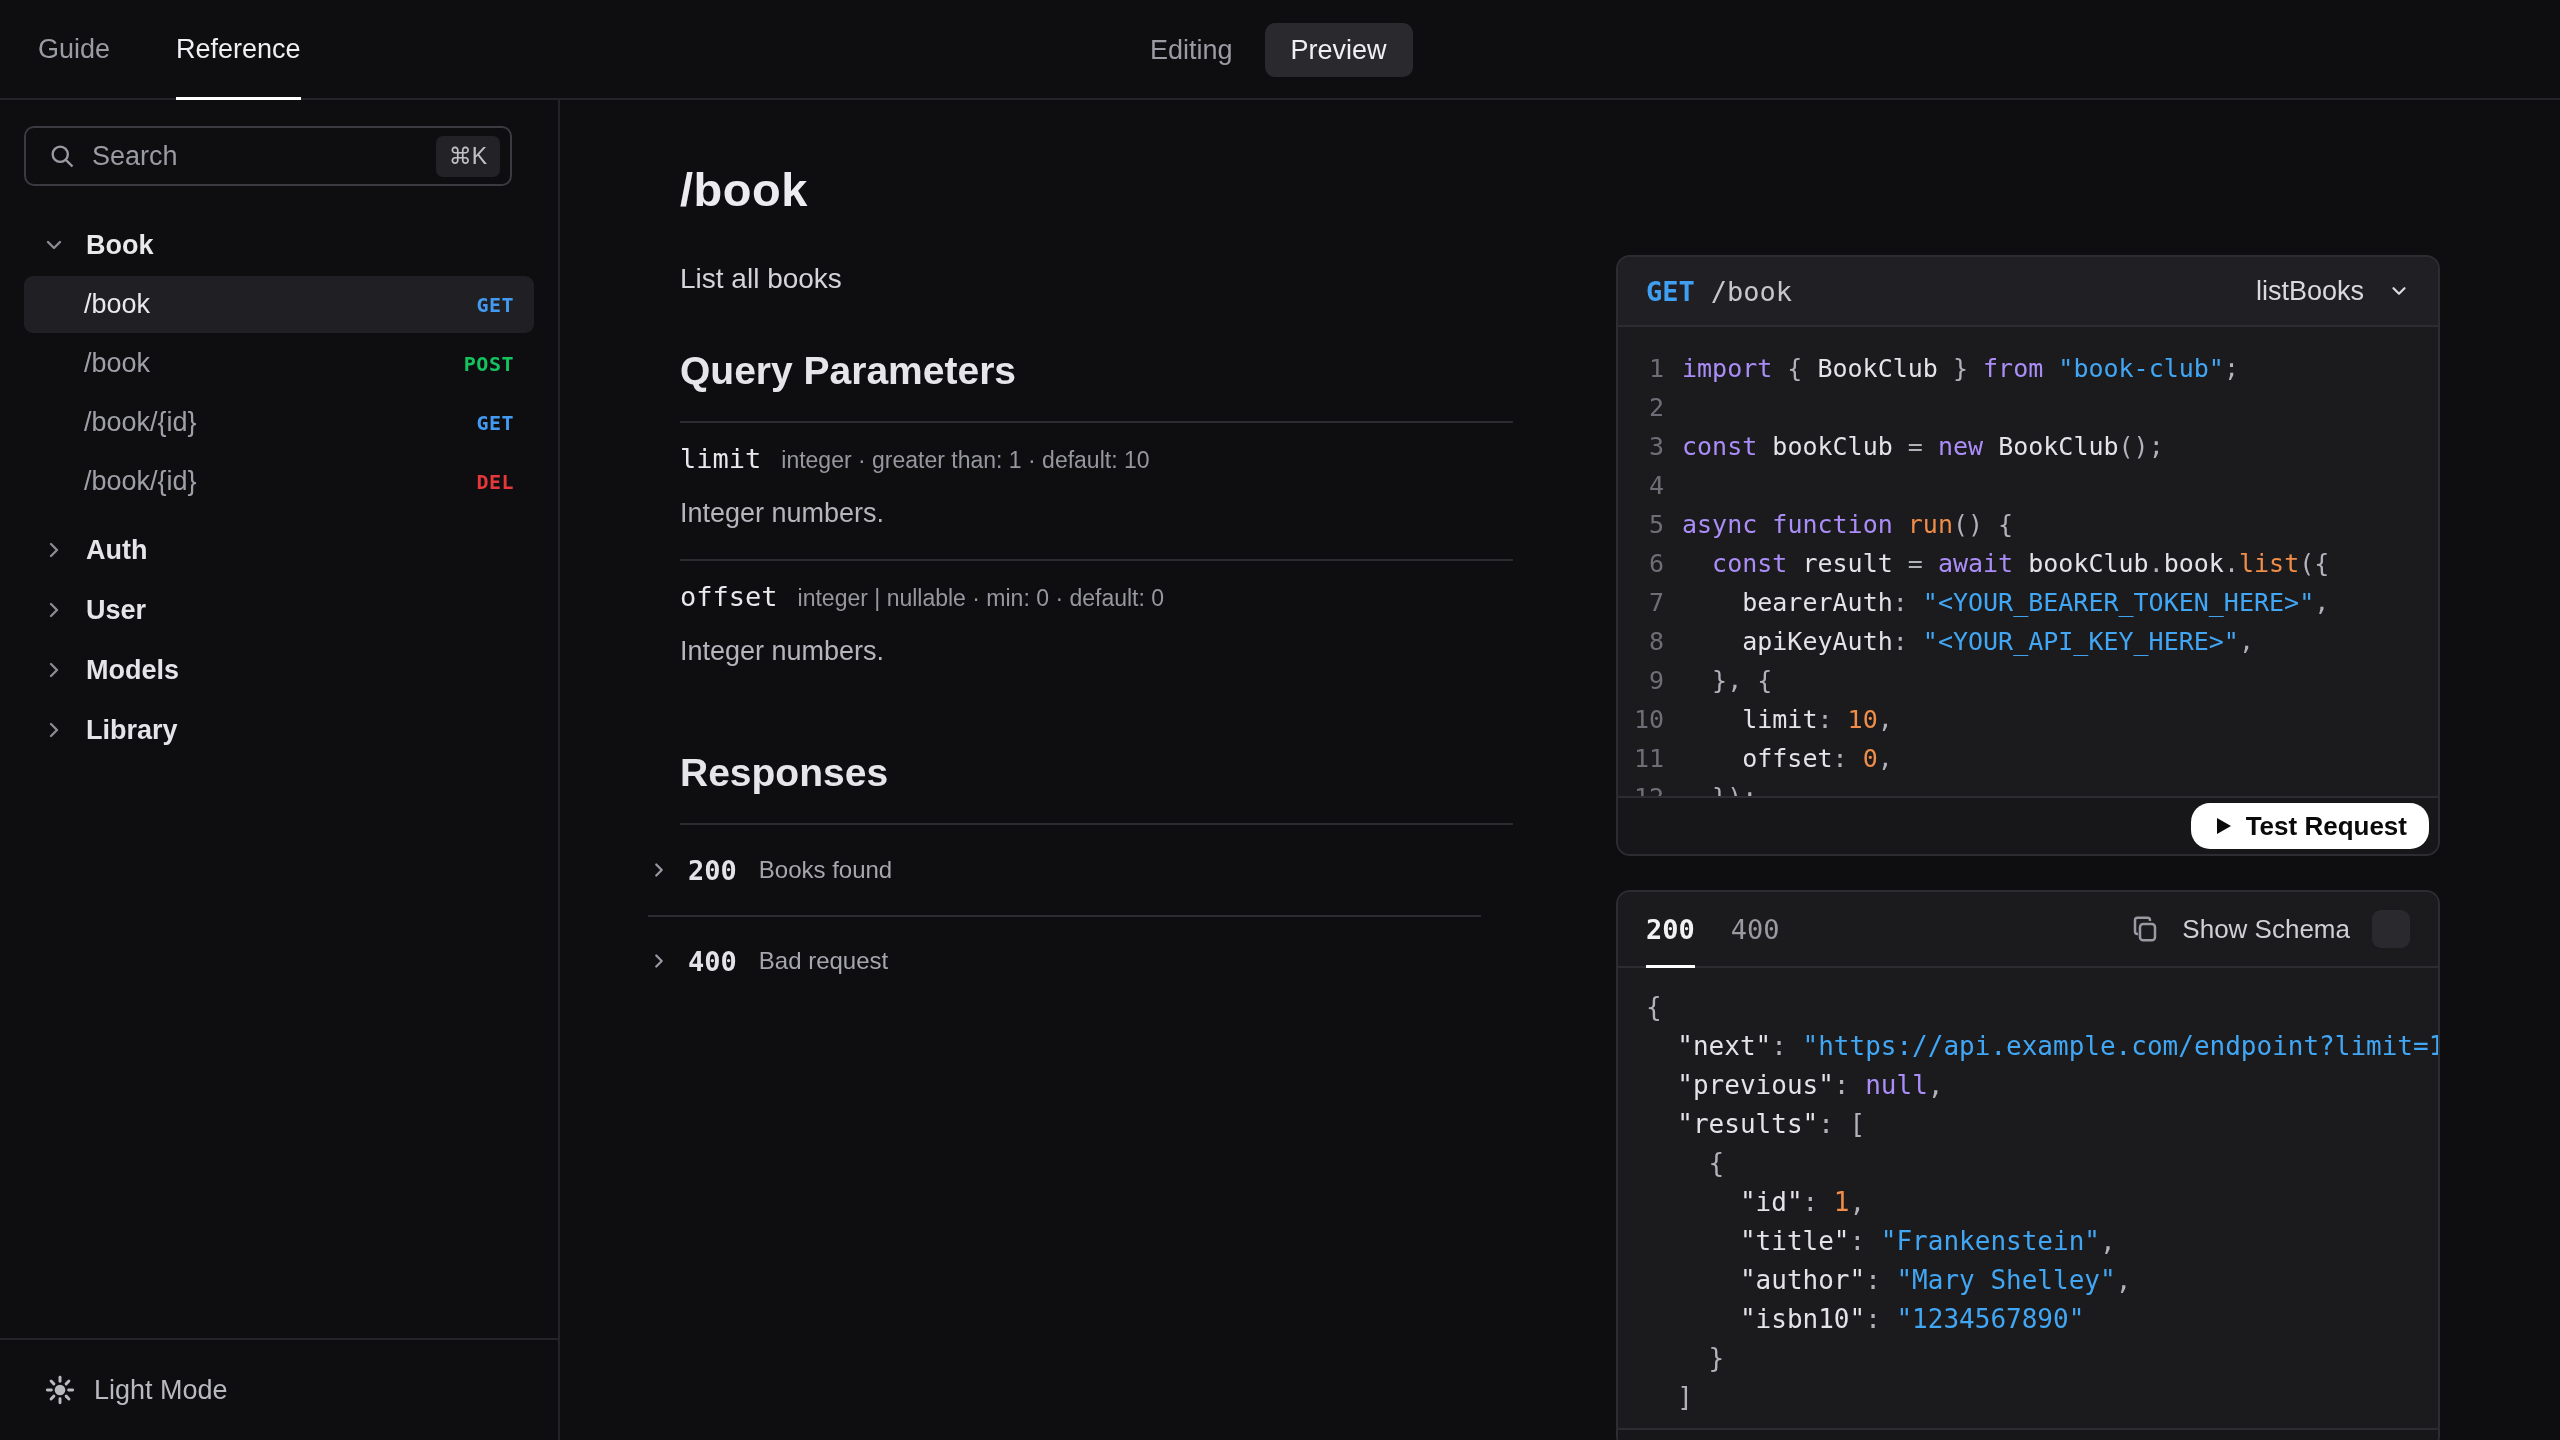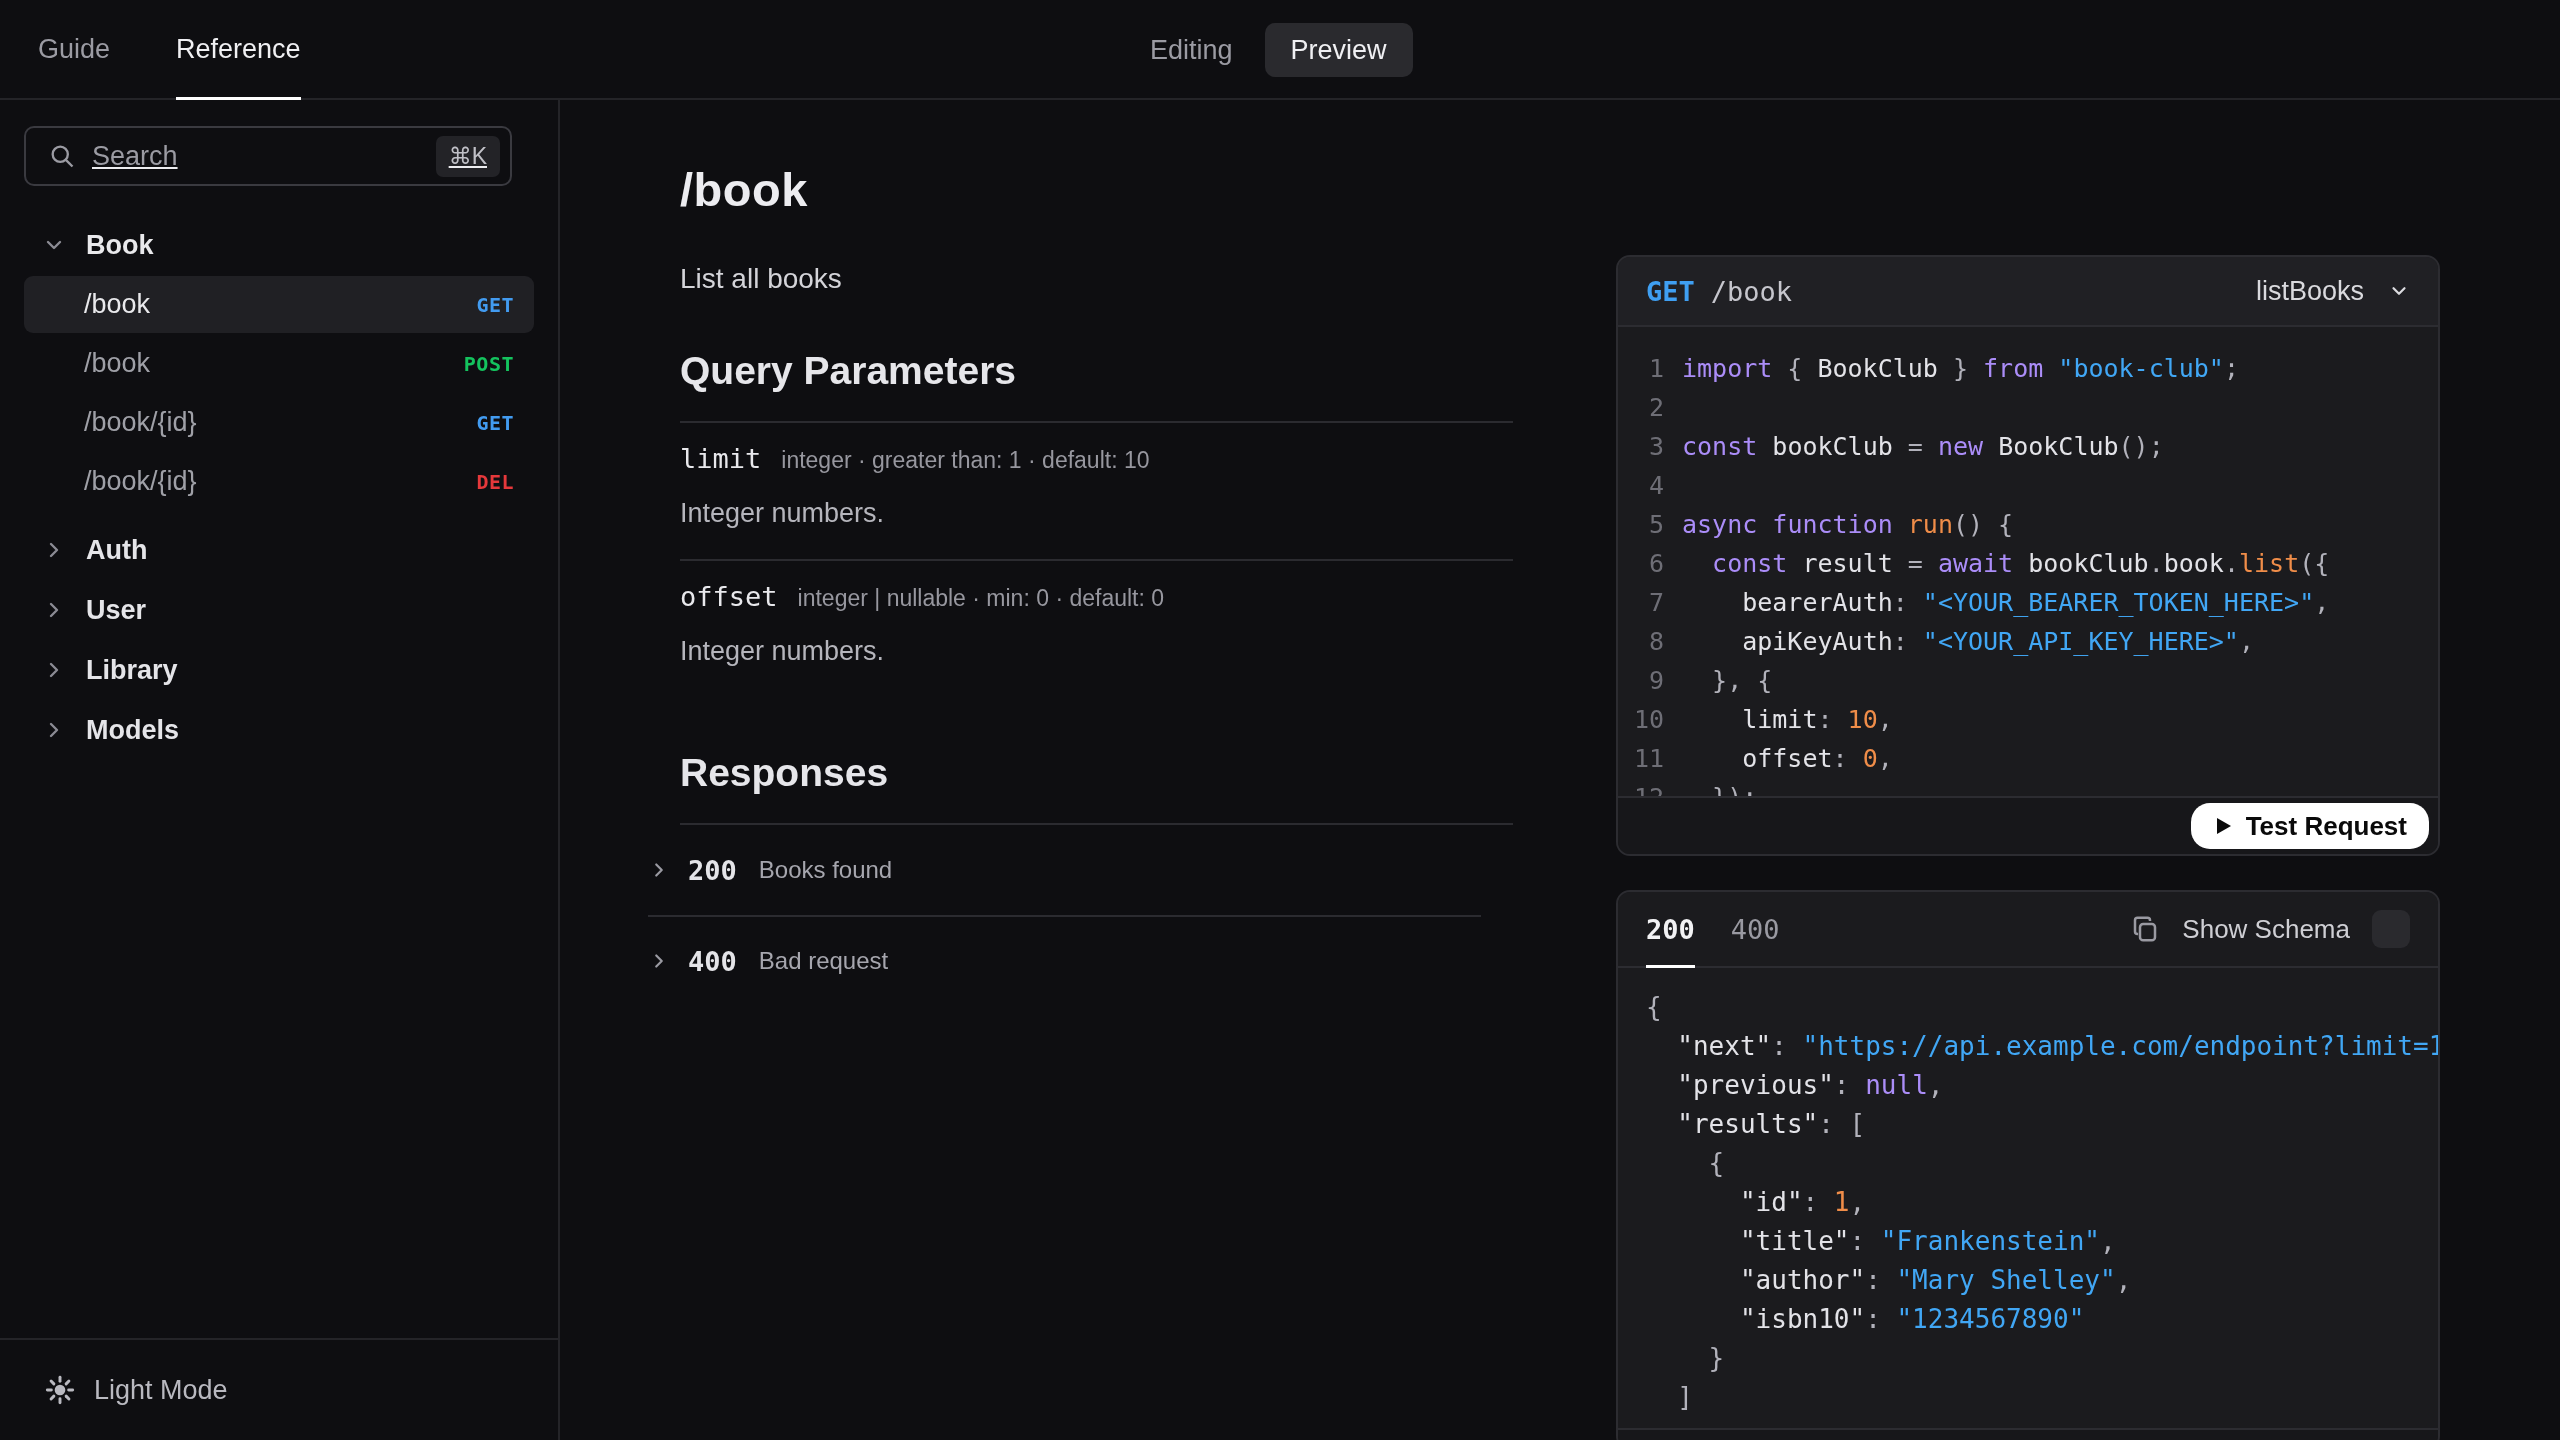--- a/index.html
+++ b/index.html
@@ -22,21 +22,21 @@
   .nav-tab.active::after { content:""; position:absolute; left:0; right:0; bottom:-2px; height:3px; background:#ffffff; }
   .mode-switch { position:absolute; left:1150px; top:0; height:100px; display:flex; align-items:center; gap:32px; }
   .mode-label { font-size:27px; color:#9b9ba3; }
   .mode-pill { background:#2a2a2e; border-radius:10px; height:54px; padding:0 26px; display:flex; align-items:center; font-size:27px; color:#f0f0f3; }
 
   
   .sidebar { position:absolute; left:0; top:100px; width:560px; bottom:0; border-right:2px solid #242428; }
   .search-box {
     position:absolute; left:24px; top:26px; width:488px; height:60px;
     border:2px solid #3a3a40; border-radius:10px;
-    display:flex; align-items:center; padding:0 10px 0 22px; cursor:text;text-decoration:underline;
+    display:flex; align-items:center; padding:0 10px 0 22px; cursor:text;
   }
   .search-ph { margin-left:16px; font-size:27px; color:#9b9ba3; }
   .search-kbd { margin-left:auto; background:#232327; border-radius:7px; padding:7px 13px; font-size:23px; color:#c0c0c7; }
   .tree { position:absolute; left:0; top:116px; right:0; }
   .group-header { display:flex; align-items:center; height:58px; padding-left:42px; gap:20px; font-size:27px; font-weight:600; color:#e9e9ec; cursor:pointer; }
   .group-header .chev { flex:none; }
   .ep-list { margin-top:2px; }
   .ep-row {
     display:flex; align-items:center; justify-content:space-between;
     height:57px; margin:2px 24px; padding:0 20px 0 60px; border-radius:9px;
@@ -192,27 +192,27 @@
         <div class="group-header">
     <svg class="chev" width="24" height="24" viewBox="0 0 24 24" fill="none" stroke="#8b8b93" stroke-width="2.4" stroke-linecap="round" stroke-linejoin="round">
             <polyline points="9,6 15,12 9,18"></polyline>
           </svg>
     <span class="g-label">User</span>
   </div>
         <div class="group-header">
     <svg class="chev" width="24" height="24" viewBox="0 0 24 24" fill="none" stroke="#8b8b93" stroke-width="2.4" stroke-linecap="round" stroke-linejoin="round">
             <polyline points="9,6 15,12 9,18"></polyline>
           </svg>
-    <span class="g-label">Library</span>
+    <span class="g-label">Models</span>
   </div>
         <div class="group-header">
     <svg class="chev" width="24" height="24" viewBox="0 0 24 24" fill="none" stroke="#8b8b93" stroke-width="2.4" stroke-linecap="round" stroke-linejoin="round">
             <polyline points="9,6 15,12 9,18"></polyline>
           </svg>
-    <span class="g-label">Models</span>
+    <span class="g-label">Library</span>
   </div>
       </div>
   </nav>
 
   <div class="sidebar-footer">
     <svg width="32" height="32" viewBox="0 0 24 24" fill="none" stroke="#b9b9c0" stroke-width="2.2" stroke-linecap="round">
       <circle cx="12" cy="12" r="4" fill="#b9b9c0" stroke="none"></circle>
       <line x1="12" y1="2.5" x2="12" y2="5.5"></line>
         <line x1="12" y1="18.5" x2="12" y2="21.5"></line>
       <line x1="2.5" y1="12" x2="5.5" y2="12"></line>

